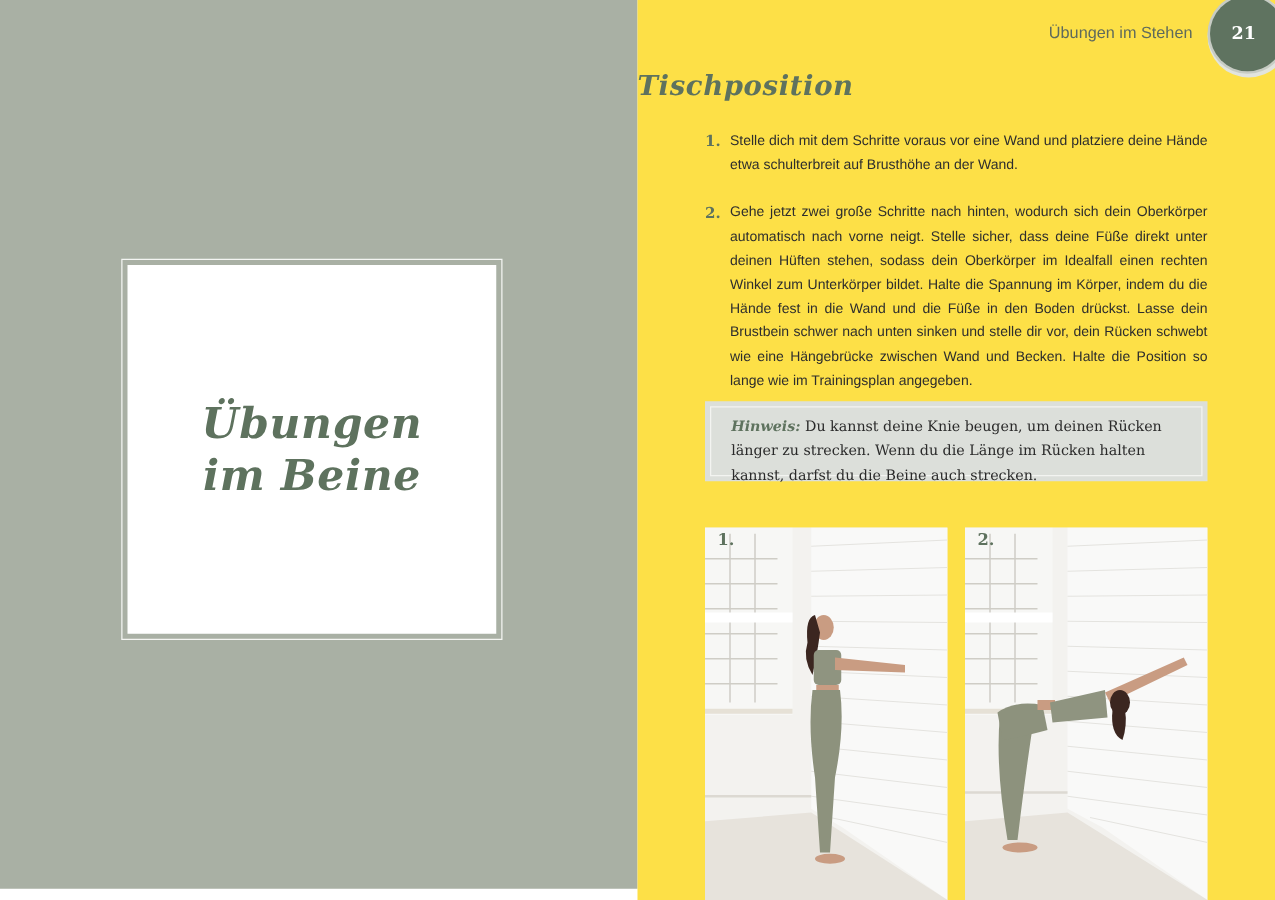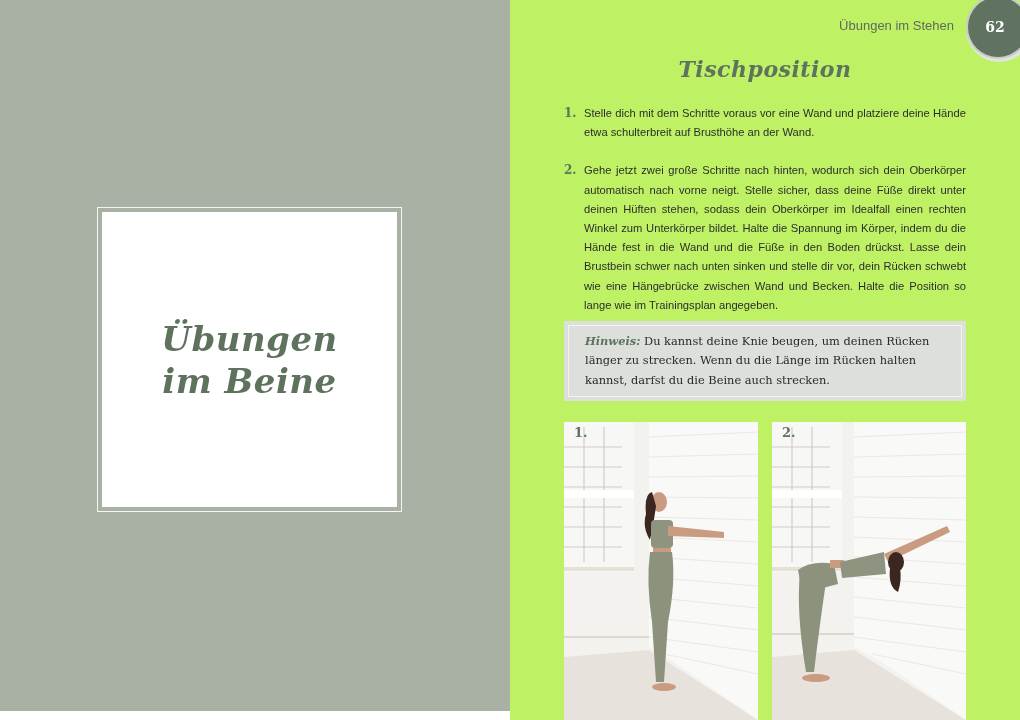--- a/index.html
+++ b/index.html
@@ -18,49 +18,49 @@
   .chapter-card {
     width: 100%; height: 100%; background: #ffffff;
     display: flex; align-items: center; justify-content: center; flex-direction: column;
   }
   .chapter-title {
     font-family: "DejaVu Serif", serif; font-weight: bold; color: #5e725e;
     font-size: 34px; line-height: 42px; text-align: center; letter-spacing: 0.5px;
     font-style: italic;
   }
 
-  .right-page { position: absolute; left: 510px; top: 0; width: 510px; height: 720px; background: #bef264; }
+  .right-page { position: absolute; left: 510px; top: 0; width: 510px; height: 720px; background: #fde047; }
   .running-head {
     position: absolute; right: 66px; top: 18px; font-size: 13px; color: #5f6a5c;
     font-family: "Liberation Sans", sans-serif;
   }
   .page-badge {
     position: absolute; left: 458px; top: -3px; width: 60px; height: 60px;
     border-radius: 50%; background: #5f7360;
     box-shadow: 0 0 0 2px #c7ccc4, 1px 2px 0 3px #e1e4de;
     display: flex; align-items: center; justify-content: center;
   }
   .page-number { color: #ffffff; font-family: "DejaVu Serif", serif; font-weight: bold; font-size: 14px; margin-left: -6px; }
 
   .section-title {
-    position: absolute; left: 0; width: 510px; top: 56px; text-align: center;
+    position: absolute; left: 0; width: 510px; top: 56px; text-align: left;
     font-family: "DejaVu Serif", serif; font-weight: bold; font-style: italic;
     font-size: 22px; color: #5e725e; letter-spacing: 0.5px;
   }
 
   .steps { position: absolute; left: 54px; top: 104px; width: 402px; }
   .step { display: flex; font-size: 11.2px; line-height: 19.2px; color: #2d2d2d; margin-bottom: 19px; }
   .step-num {
     width: 20px; flex: none; font-family: "DejaVu Serif", serif; font-weight: bold;
     color: #5e725e; font-size: 12px;
   }
   .step-text { text-align: justify; hyphens: manual; }
 
   .note-box {
-    position: absolute; left: 54px; top: 321px; width: 402px; height: 80px;
+    position: absolute; left: 54px; top: 321px; width: 402px; height: 64px;
     background: #dcdfda; padding: 4px;
   }
   .note-inner {
     width: 100%; height: 100%; border: 1px solid #f3f4f1; padding: 6px 10px 0 16px;
     font-family: "DejaVu Serif", serif; font-size: 11.4px; line-height: 19.4px; color: #2a2a2a;
   }
   .note-label { font-weight: bold; color: #5e725e; font-style: italic; }
 
   .photo {
     position: absolute; top: 422px; width: 194px; height: 298px; overflow: hidden;
@@ -82,21 +82,21 @@
     <div class="chapter-card">
       <div class="chapter-title">Übungen</div>
       <div class="chapter-title">im Beine</div>
     </div>
   </div>
 </div>
 
 <div class="right-page">
   <div class="running-head">Übungen im Stehen</div>
   <div class="page-badge">
-    <span class="page-number">62</span>
+    <span class="page-number">21</span>
   </div>
 
   <h1 class="section-title">Tischposition</h1>
 
   <div class="steps">
     <div class="step">
       <span class="step-num">1.</span>
       <span class="step-text">Stelle dich mit dem Schritte voraus vor eine Wand und platziere deine Hän­de etwa schulterbreit auf Brusthöhe an der Wand.</span>
     </div>
     <div class="step">

